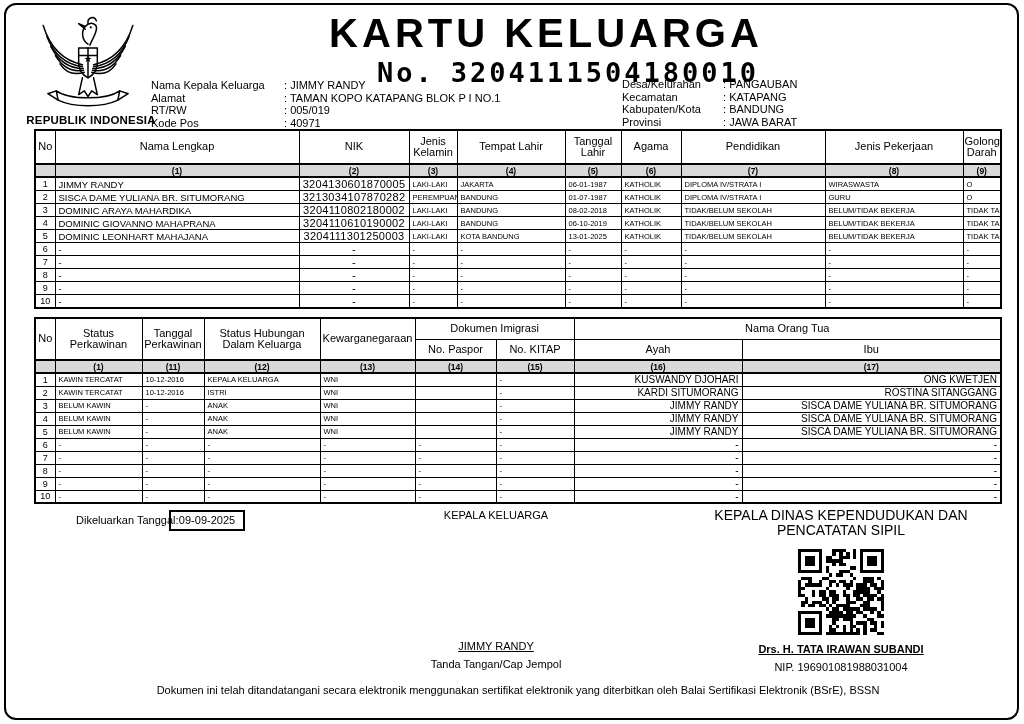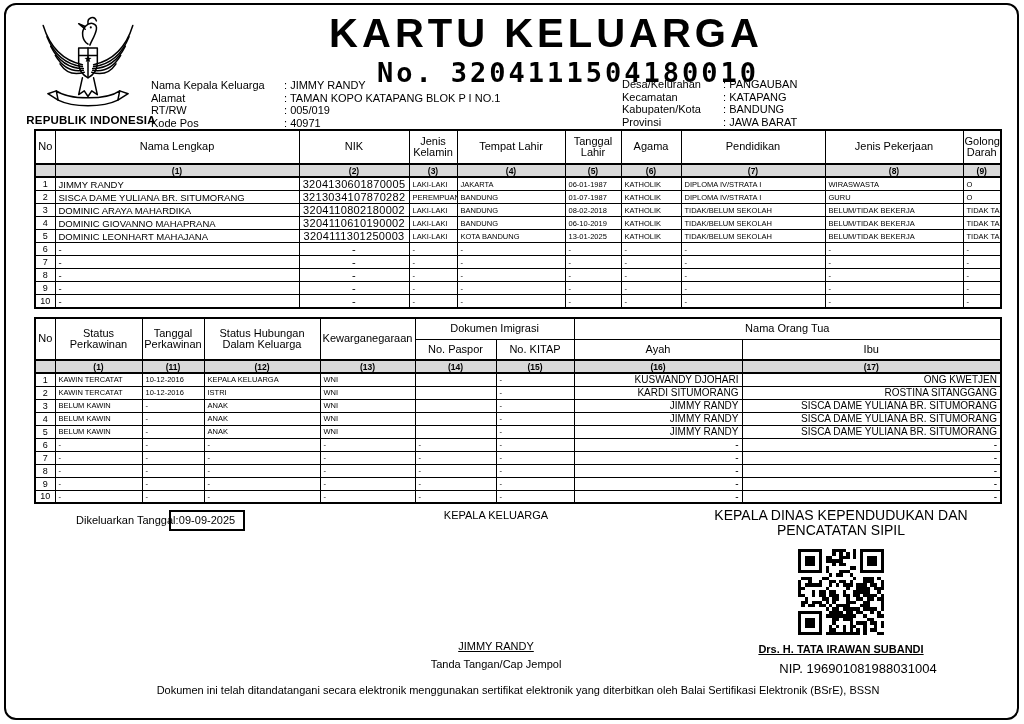--- a/index.html
+++ b/index.html
@@ -52,21 +52,21 @@
     font-size:11px; text-align:center; line-height:17px; }
   #sign-left-title { left:390px; top:504px; width:200px; text-align:center; font-size:11px; }
   #sign-right-title { left:695px; top:503px; width:280px; text-align:center;
     font-size:14px; line-height:15px; }
   #qr { left:792px; top:544px; width:86px; height:86px; }
   #sign-left-name { left:390px; top:635px; width:200px; text-align:center;
     font-size:11px; }
   #sign-left-name span, #sign-right-name span { text-decoration:underline; }
   #sign-left-caption { left:390px; top:653px; width:200px; text-align:center; font-size:11px; }
   #sign-right-name { left:695px; top:638px; width:280px; text-align:center; font-size:11px;font-weight:bold; }
-  #sign-right-nip { left:712px; top:656px; width:280px; text-align:center; font-size:13px; }
+  #sign-right-nip { left:695px; top:656px; width:280px; text-align:center; font-size:11px; }
   #disclaimer { left:0; top:679px; width:1024px; text-align:center; font-size:11px; }
 </style>
 </head>
 <body>
 
 <div id="card">
 
   <div class="abs" id="emblem">
     <svg viewBox="0 0 120 104" width="112" height="102">
       <g stroke="#000" fill="none" stroke-width="1.6" stroke-linecap="round" stroke-linejoin="round">

